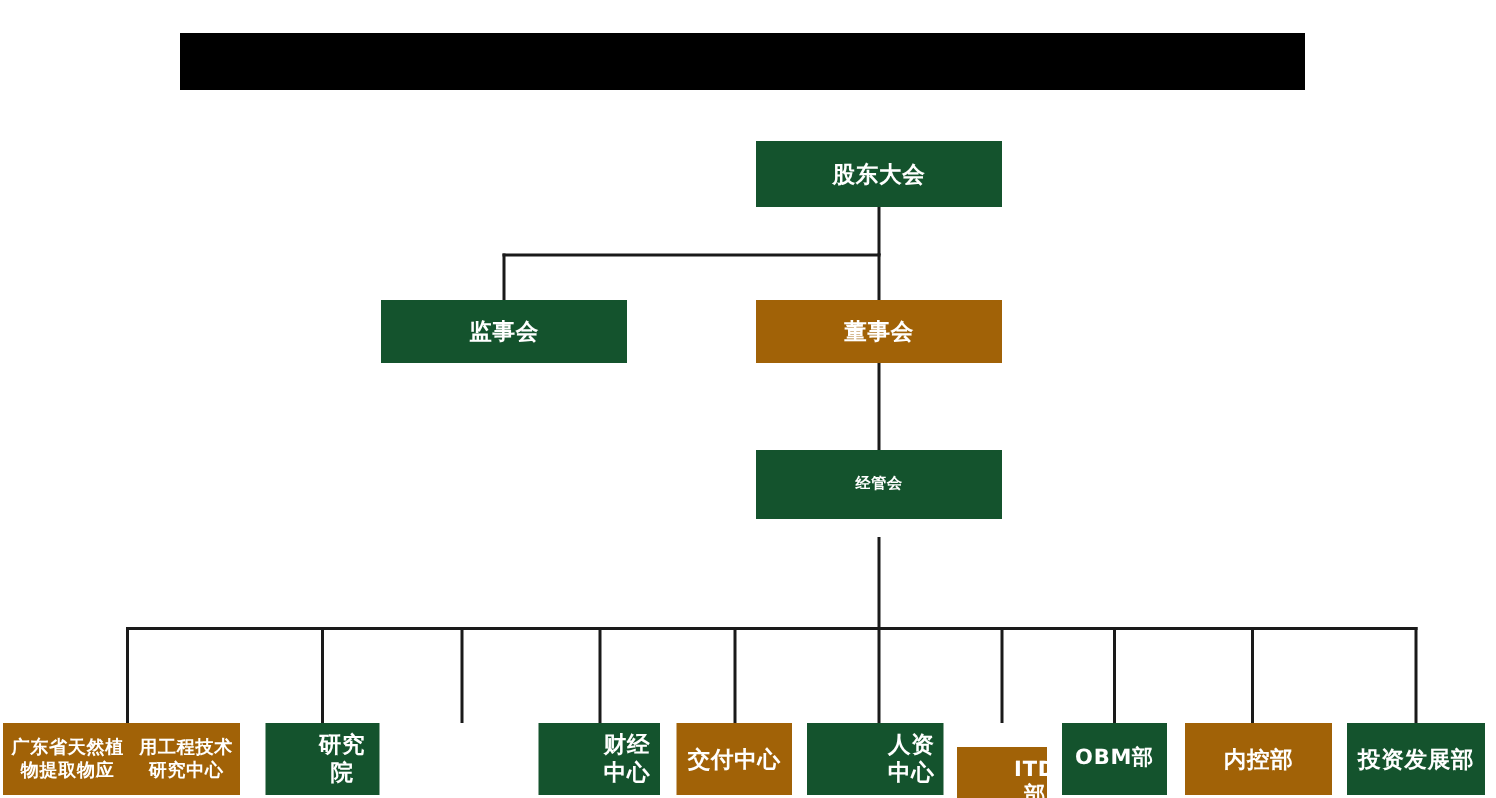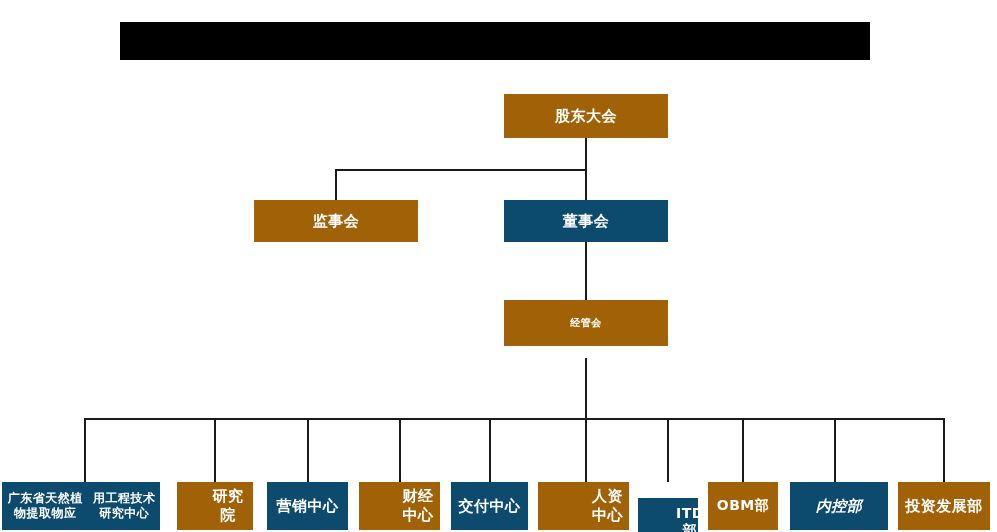--- a/index.html
+++ b/index.html
@@ -31,22 +31,22 @@
     display: flex;
     align-items: center;
     justify-content: center;
     text-align: center;
     color: #ffffff;
     font-weight: bold;
     line-height: 1.25;
     letter-spacing: 0.5px;
     z-index: 3;
   }
-  .node.dark  { background: #a16207; }
-  .node.light { background: #0c4a6e; align-items: center; }
+  .node.dark  { background: #14532d; }
+  .node.light { background: #a16207; align-items: center; }
   .node .label { display: block; padding: 0 3px; }
 
   .connector {
     position: absolute;
     background: #1a1a1a;
     z-index: 1;
   }
   .connector.v { width: 2px; }
   .connector.h { height: 2px; }
 </style>
@@ -97,23 +97,20 @@
 
   <div class="node light" style="left:2px; top:482px; width:158px; height:48px; font-size:12px; ">
     <span class="label">广东省天然植物提取物应</span>
     <span class="label">用工程技术研究中心</span>
   </div>
 
   <div class="node dark" style="left:177px; top:482px; width:76px; height:48px; font-size:15px;padding-left:26px;">
     <span class="label">研究院</span>
   </div>
 
-  <div class="node light" style="left:267px; top:482px; width:81px; height:48px; font-size:15px;">
-    <span class="label">营销中心</span>
-  </div>
 
   <div class="node dark" style="left:359px; top:482px; width:81px; height:48px; font-size:15px;padding-left:37px;">
     <span class="label">财经中心</span>
   </div>
 
   <div class="node light" style="left:451px; top:482px; width:77px; height:48px; font-size:15px;">
     <span class="label">交付中心</span>
   </div>
 
   <div class="node dark" style="left:538px; top:482px; width:91px; height:48px; font-size:15px;padding-left:48px;">
@@ -121,21 +118,21 @@
   </div>
 
   <div class="node light" style="left:638px; top:498px; width:60px; height:48px; font-size:14px;padding-left:44px;">
     <span class="label">ITD部</span>
   </div>
 
   <div class="node dark" style="left:708px; top:482px; width:70px; height:48px; font-size:14px;">
     <span class="label">OBM部</span>
   </div>
 
-  <div class="node light" style="left:790px; top:482px; width:98px; height:48px; font-size:15px;font-style:italic;">
+  <div class="node light" style="left:790px; top:482px; width:98px; height:48px; font-size:15px;">
     <span class="label">内控部</span>
   </div>
 
   <div class="node dark" style="left:898px; top:482px; width:92px; height:48px; font-size:15px;">
     <span class="label">投资发展部</span>
   </div>
 
 </div>
 
 </body></html>

